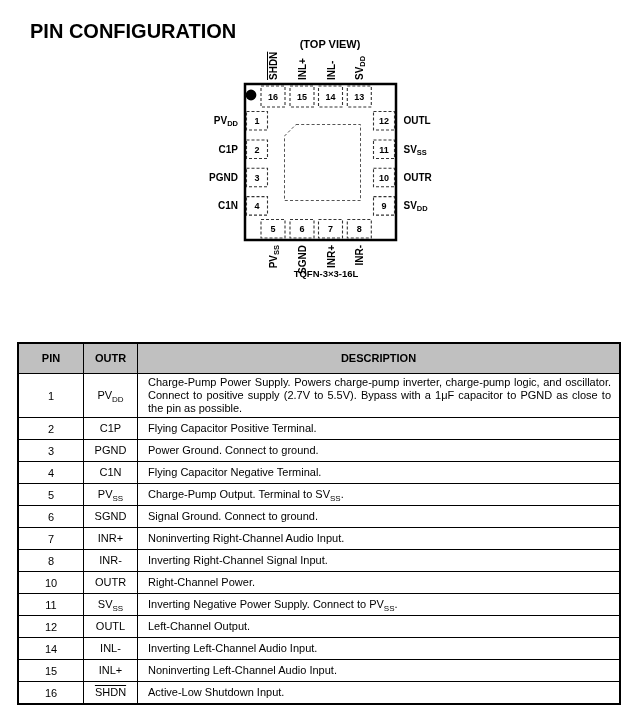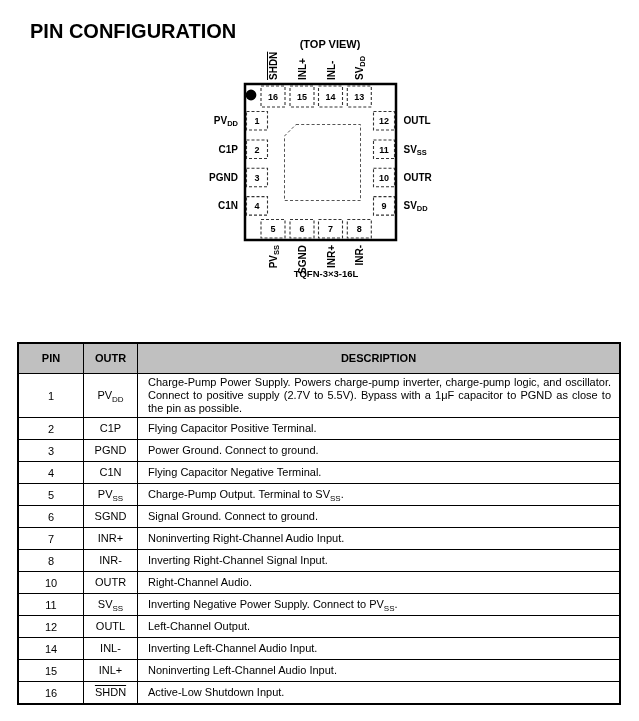--- a/index.html
+++ b/index.html
@@ -169,21 +169,21 @@
         <td class="c-desc"><span>Noninverting Right-Channel Audio Input.</span></td>
       </tr>
       <tr class="s">
         <td class="c-pin">8</td>
         <td class="c-name"><span>INR-</span></td>
         <td class="c-desc"><span>Inverting Right-Channel Signal Input.</span></td>
       </tr>
       <tr class="s">
         <td class="c-pin">10</td>
         <td class="c-name"><span>OUTR</span></td>
-        <td class="c-desc"><span>Right-Channel Audio.</span></td>
+        <td class="c-desc"><span>Right-Channel Power.</span></td>
       </tr>
       <tr class="s">
         <td class="c-pin">11</td>
         <td class="c-name"><span>SV</span><sub>SS</sub></td>
         <td class="c-desc"><span>Inverting Negative Power Supply. Connect to PV</span><sub>SS</sub><span>.</span></td>
       </tr>
       <tr class="s">
         <td class="c-pin">12</td>
         <td class="c-name"><span>OUTL</span></td>
         <td class="c-desc"><span>Left-Channel Output.</span></td>

